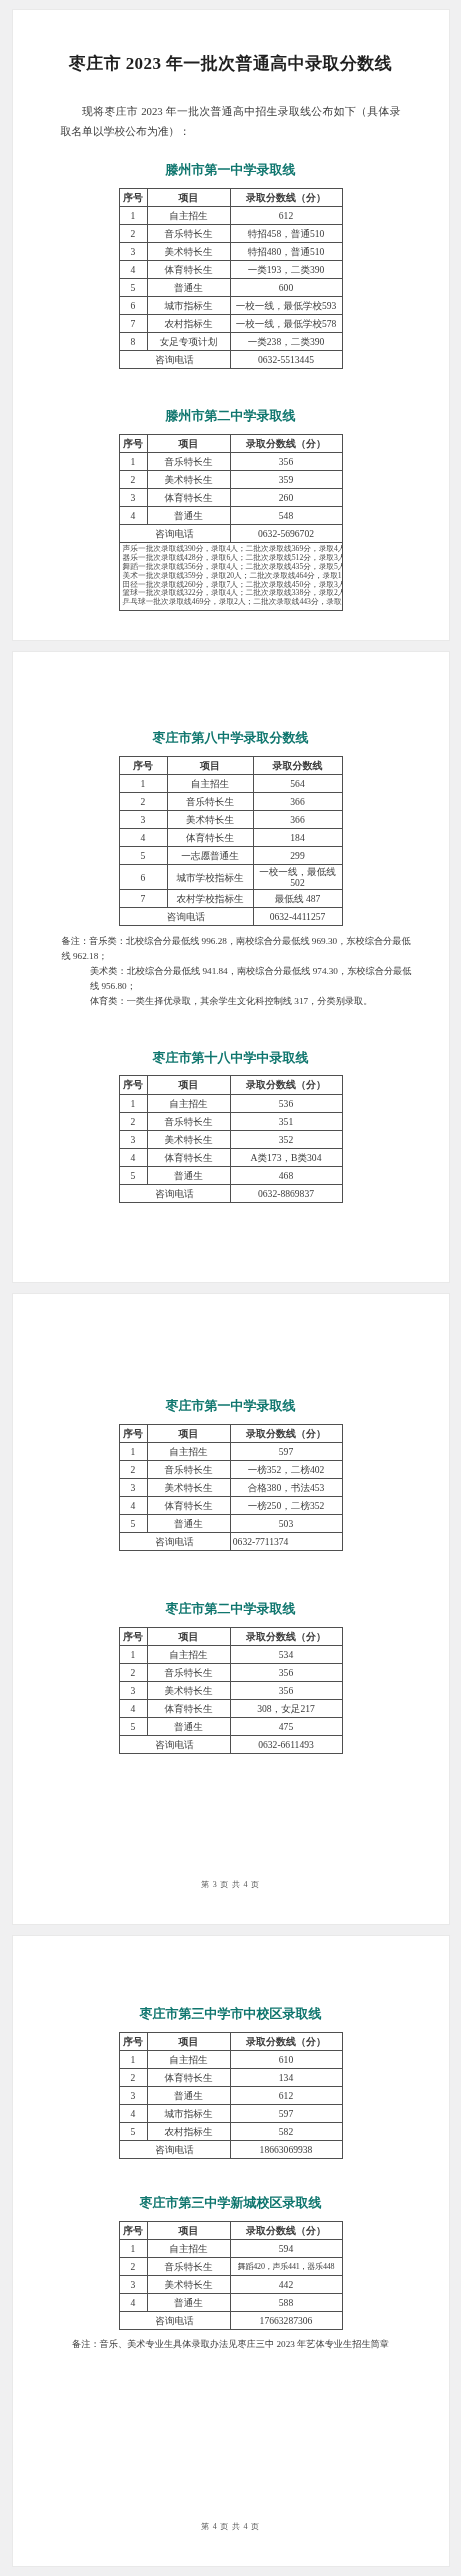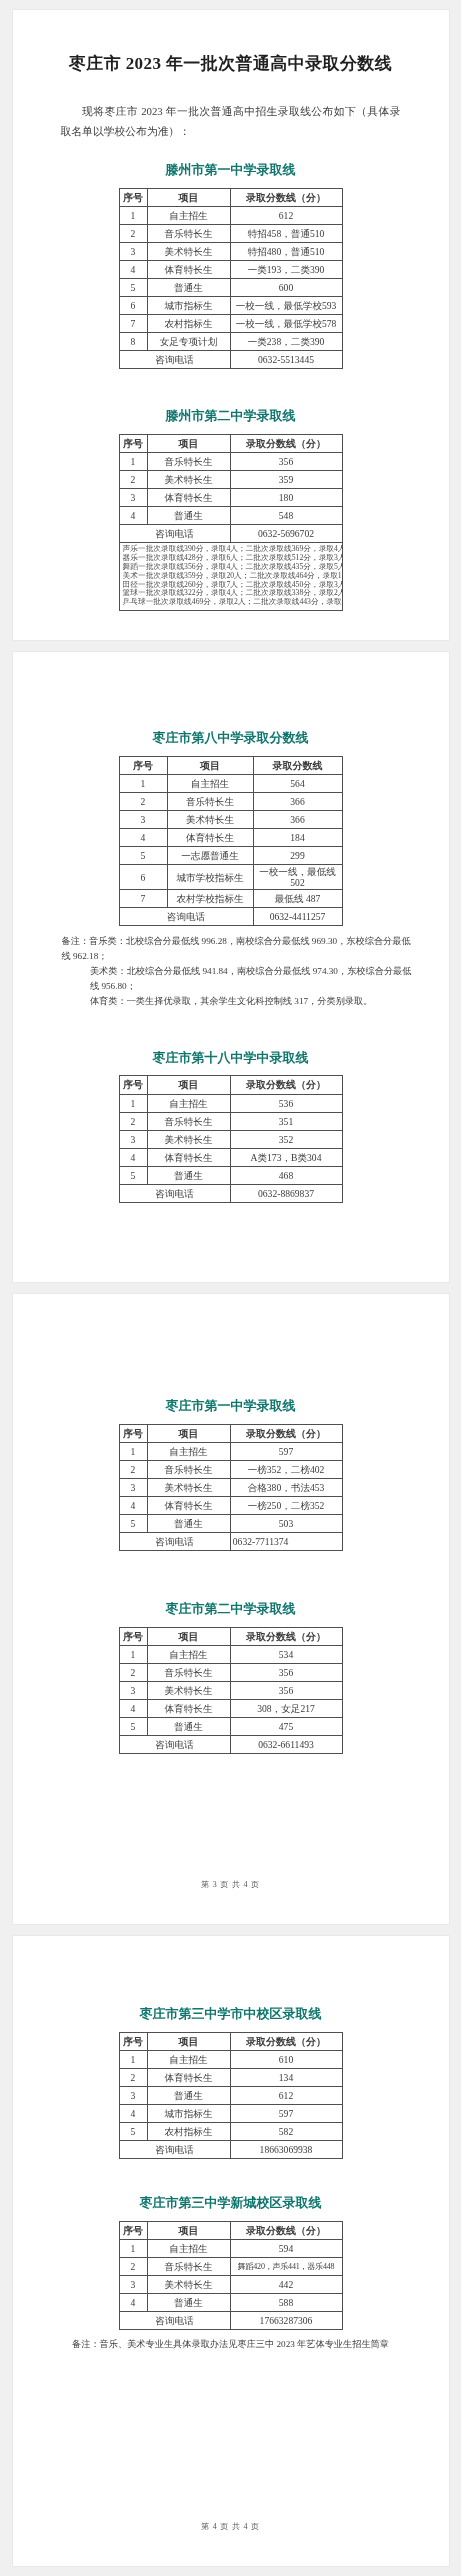--- a/index.html
+++ b/index.html
@@ -183,21 +183,21 @@
               <td class="row-score">356</td>
             </tr>
             <tr class="r1">
               <td class="row-index">2</td>
               <td class="row-item">美术特长生</td>
               <td class="row-score">359</td>
             </tr>
             <tr class="r2">
               <td class="row-index">3</td>
               <td class="row-item">体育特长生</td>
-              <td class="row-score">180</td>
+              <td class="row-score">260</td>
             </tr>
             <tr class="r3">
               <td class="row-index">4</td>
               <td class="row-item">普通生</td>
               <td class="row-score">548</td>
             </tr>
             <tr class="phone-row">
               <td class="phone-label" colspan="2">咨询电话</td>
               <td class="phone-value">0632-5696702</td>
             </tr>

